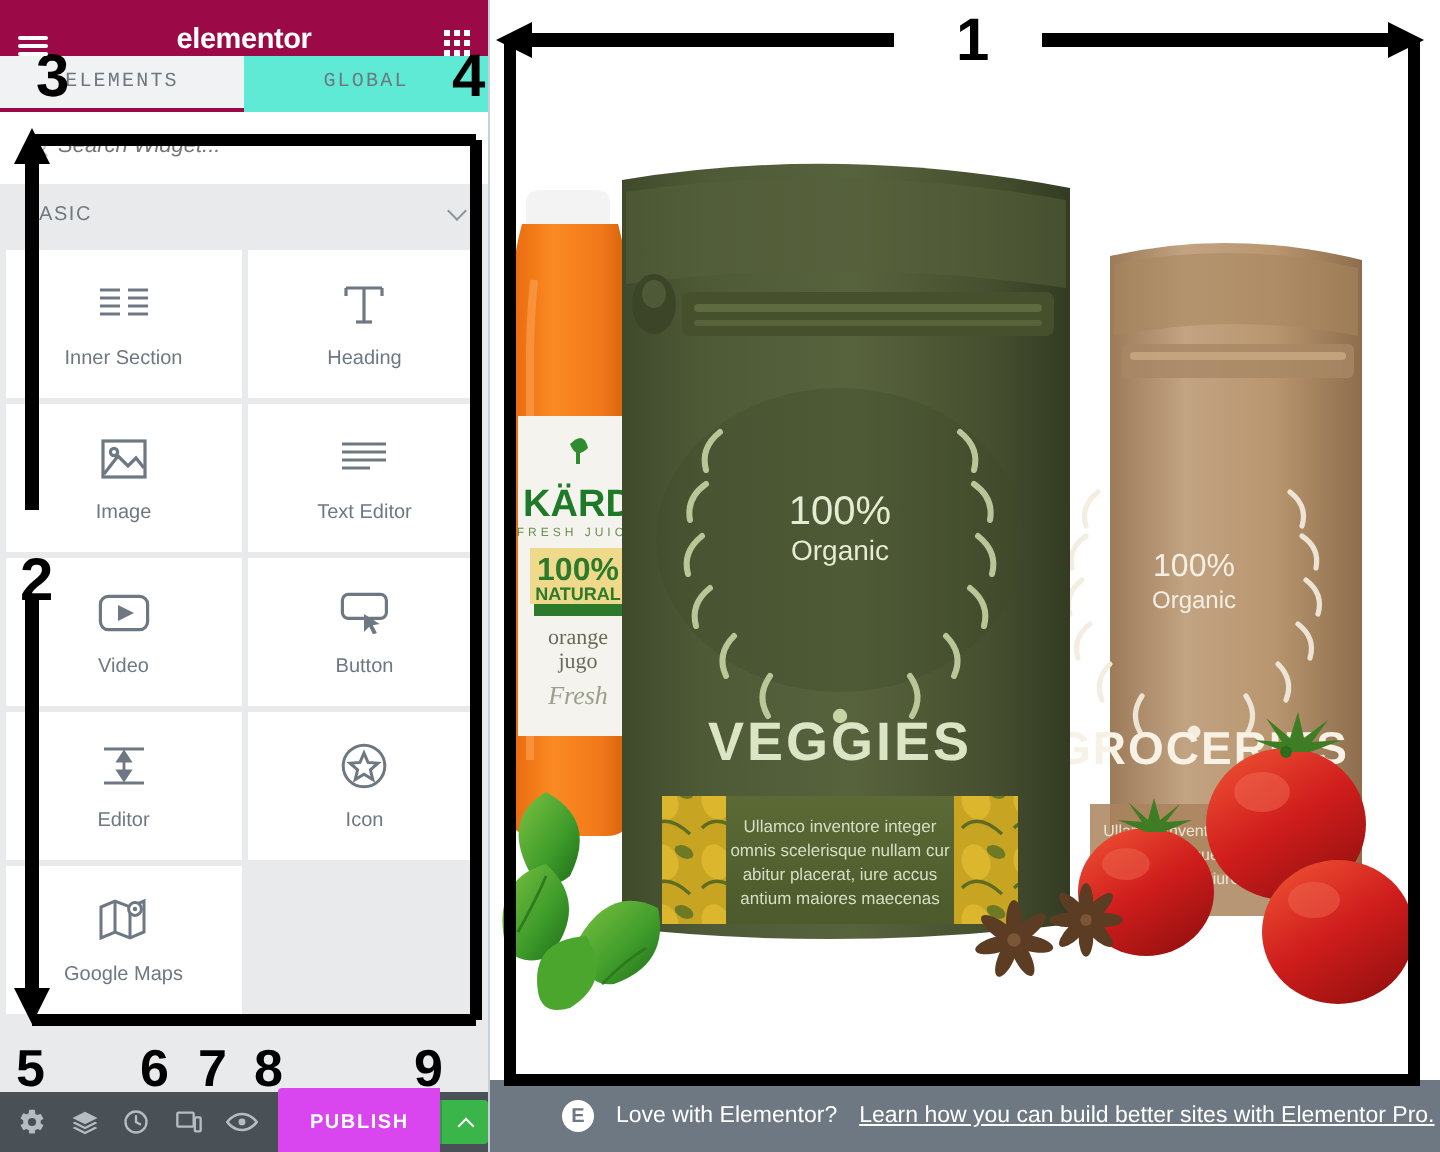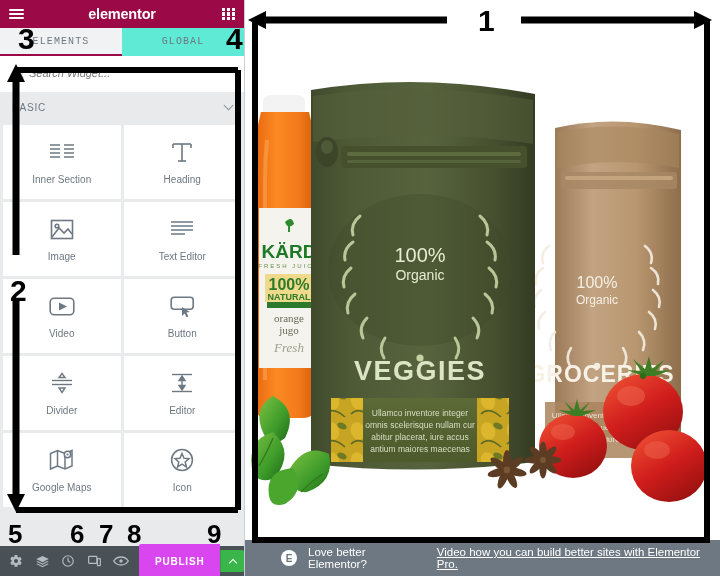--- a/index.html
+++ b/index.html
@@ -14,21 +14,21 @@
   #panel {
     position:absolute; left:0; top:0; width:245px; height:576px;
     background:#f1f2f3;
     display:flex; flex-direction:column;
     border-right:1px solid #c6d0d8;
   }
 
   
   #panel-header {
     height:28px; background:#9b0a46;
-    display:flex; align-items:center; justify-content:space-between;
+    display:flex; align-items:flex-end; justify-content:space-between;
     padding:0 9px; flex:none; position:relative;
   }
   #brand {
     position:absolute; left:0; right:0; text-align:center;
     color:#ffffff; font-size:14.5px; font-weight:bold; letter-spacing:-0.2px;
     pointer-events:none;
   }
   .hamburger { width:15px; display:flex; flex-direction:column; gap:2px; cursor:pointer; z-index:2;}
   .hamburger i { display:block; height:2px; background:#fff; border-radius:1px; }
   .grid3 {
@@ -250,60 +250,49 @@
           <svg width="25" height="21" viewBox="0 0 25 21" stroke="#6d7882" stroke-width="1.6" fill="none">
             <rect x="1.2" y="1.2" width="22" height="12" rx="3"></rect>
             <path d="M12 11 l0 9 l2.6 -2.6 l2 4 l1.8 -1 l-2 -3.8 l3.4 -0.6z" fill="#6d7882" stroke="none"></path>
           </svg>
         </div>
         <div class="wlabel">Button</div>
       </div>
       <div class="widget">
         <div class="wicon">
           <svg width="24" height="22" viewBox="0 0 24 22" stroke="#6d7882" stroke-width="1.4" fill="none">
-            <polygon points="12,1.5 15,5.5 9,5.5"></polygon>
-            <line x1="2" y1="8.5" x2="22" y2="8.5"></line>
-            <line x1="2" y1="12.5" x2="22" y2="12.5"></line>
-            <polygon points="12,20.5 15,16 9,16"></polygon>
-          </svg>
-        </div>
-        <div class="wlabel">Divider</div>
-      </div>
-      <div class="widget">
-        <div class="wicon">
-          <svg width="24" height="22" viewBox="0 0 24 22" stroke="#6d7882" stroke-width="1.4" fill="none">
             <line x1="2" y1="2.5" x2="22" y2="2.5"></line>
             <line x1="2" y1="19.5" x2="22" y2="19.5"></line>
             <line x1="12" y1="5" x2="12" y2="17"></line>
             <polygon points="12,4 15,8.5 9,8.5" fill="#6d7882"></polygon>
             <polygon points="12,18 15,13.5 9,13.5" fill="#6d7882"></polygon>
           </svg>
         </div>
         <div class="wlabel">Editor</div>
+      </div>
+      <div class="widget">
+        <div class="wicon">
+          <svg width="24" height="24" viewBox="0 0 24 24" stroke="#6d7882" stroke-width="1.5" fill="none">
+            <circle cx="12" cy="12" r="10.4"></circle>
+            <polygon points="12,5.5 14,10.2 19,10.6 15.2,13.9 16.4,18.8 12,16.1 7.6,18.8 8.8,13.9 5,10.6 10,10.2"></polygon>
+          </svg>
+        </div>
+        <div class="wlabel">Icon</div>
       </div>
       <div class="widget">
         <div class="wicon">
           <svg width="25" height="22" viewBox="0 0 25 22" stroke="#6d7882" stroke-width="1.5" fill="none">
             <polygon points="1.5,4.5 8.5,1.5 16,4.5 23,1.5 23,17 16,20 8.5,17 1.5,20"></polygon>
             <line x1="8.5" y1="1.5" x2="8.5" y2="17"></line>
             <line x1="16" y1="4.5" x2="16" y2="20"></line>
             <circle cx="18.5" cy="5.5" r="3.2" fill="#fff"></circle>
             <circle cx="18.5" cy="5.5" r="1.1" fill="#6d7882" stroke="none"></circle>
           </svg>
         </div>
         <div class="wlabel">Google Maps</div>
-      </div>
-      <div class="widget">
-        <div class="wicon">
-          <svg width="24" height="24" viewBox="0 0 24 24" stroke="#6d7882" stroke-width="1.5" fill="none">
-            <circle cx="12" cy="12" r="10.4"></circle>
-            <polygon points="12,5.5 14,10.2 19,10.6 15.2,13.9 16.4,18.8 12,16.1 7.6,18.8 8.8,13.9 5,10.6 10,10.2"></polygon>
-          </svg>
-        </div>
-        <div class="wlabel">Icon</div>
       </div>
     </div>
 
   <div id="bottombar">
     <div class="bb-btn">
       <svg width="14" height="14" viewBox="0 0 24 24" fill="#b6bcc1">
         <path d="M19.4 13a7.6 7.6 0 000-2l2.1-1.6a.5.5 0 00.1-.6l-2-3.5a.5.5 0 00-.6-.2l-2.5 1a7.3 7.3 0 00-1.7-1L14.5 2a.5.5 0 00-.5-.4h-4a.5.5 0 00-.5.4l-.3 2.6a7.3 7.3 0 00-1.7 1l-2.5-1a.5.5 0 00-.6.2l-2 3.5a.5.5 0 00.1.6L4.6 11a7.6 7.6 0 000 2l-2.1 1.6a.5.5 0 00-.1.6l2 3.5a.5.5 0 00.6.2l2.5-1a7.3 7.3 0 001.7 1l.3 2.6a.5.5 0 00.5.4h4a.5.5 0 00.5-.4l.3-2.6a7.3 7.3 0 001.7-1l2.5 1a.5.5 0 00.6-.2l2-3.5a.5.5 0 00-.1-.6zM12 15.5A3.5 3.5 0 1115.5 12 3.5 3.5 0 0112 15.5z"></path>
       </svg>
     </div>
     <div class="bb-btn">
@@ -543,22 +532,22 @@
             <ellipse rx="4" ry="11" cy="-9"></ellipse>
           </g>
         <circle r="3.2" fill="#7a5634"></circle>
       </g>
     </g>
   </svg>
 </div>
 
 <div id="notice">
   <span id="notice-icon">E</span>
-  <span>Love better Elementor?</span>
-  <span id="notice-link">Video how you can build better sites with Elementor Pro.</span>
+  <span>Love with Elementor?</span>
+  <span id="notice-link">Learn how you can build better sites with Elementor Pro.</span>
 </div>
 
 <div id="annot">
   <svg viewBox="0 0 720 576">
 
     <path d="M256 20 H447" stroke="#000" stroke-width="7" fill="none"></path>
     <path d="M521 20 H700" stroke="#000" stroke-width="7" fill="none"></path>
     <polygon points="248,20 266,11 266,29" fill="#000"></polygon>
     <polygon points="712,20 694,11 694,29" fill="#000"></polygon>
     <path d="M255 20 V540 H707 V20" stroke="#000" stroke-width="6" fill="none"></path>

